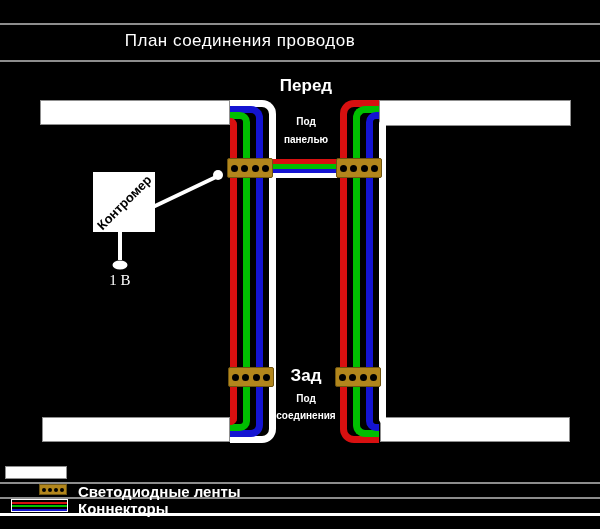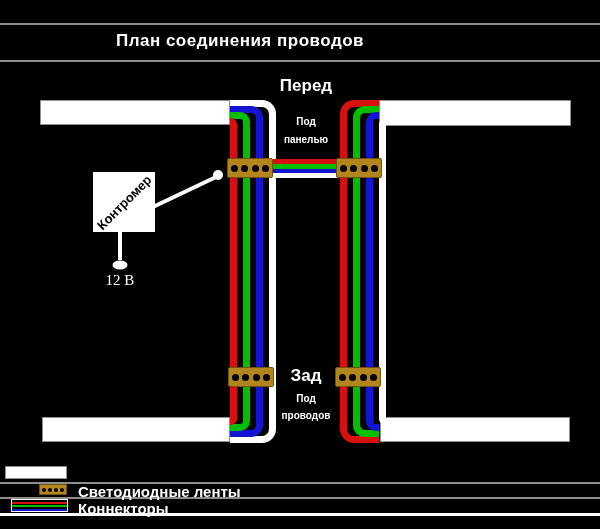--- a/index.html
+++ b/index.html
@@ -1,20 +1,20 @@
 <!DOCTYPE html>
 <html style="--bg: #000000; --text: #ffffff; --separator: #8d8d8d; --wire-red: #d81010; --wire-green: #00bf00; --wire-blue: #1414d2; --wire-white: #ffffff; --connector-gold: #b2861c; --connector-border: #6e5410; --strip-white: #ffffff; --strip-border: #8f8f8f; --controller-bg: #ffffff; --controller-text: #000000;"><head>
 <meta charset="utf-8">
 <style>
   html,body{margin:0;padding:0;background:#000;}
   .stage{position:relative;width:600px;height:529px;background:var(--bg,#000);overflow:hidden;
          font-family:"Liberation Sans",sans-serif;}
   .sep{position:absolute;left:0;width:600px;background:var(--separator,#8d8d8d);}
   .title{position:absolute;left:0;top:28px;width:480px;height:26px;line-height:26px;
-         text-align:center;color:var(--text,#fff);font-size:17px;font-weight:bold;letter-spacing:.5px;}
+         text-align:center;color:var(--text,#fff);font-size:17px;font-weight:normal;letter-spacing:.5px;}
   .strip{position:absolute;background:var(--strip-white,#fff);border:1px solid var(--strip-border,#8f8f8f);box-sizing:border-box;}
   .wire{position:absolute;box-sizing:border-box;background:transparent;border-style:solid;}
   
   .w-l-white{left:230px;top:100px;width:46px;height:343px;border-color:var(--wire-white);border-width:7px 7px 7px 0;border-radius:0 14px 14px 0;}
   .w-l-blue {left:230px;top:106px;width:33px;height:331px;border-color:var(--wire-blue);border-width:7px 7px 7px 0;border-radius:0 12px 12px 0;}
   .w-l-green{left:230px;top:112px;width:20px;height:319px;border-color:var(--wire-green);border-width:7px 7px 7px 0;border-radius:0 10px 10px 0;}
   .w-l-red  {left:230px;top:118px;width:7px;height:307px;border-color:var(--wire-red);border-width:7px 7px 7px 0;border-radius:0 7px 7px 0;}
   
   .w-r-red  {left:340px;top:100px;width:39px;height:343px;border-color:var(--wire-red);border-width:7px 0 7px 7px;border-radius:14px 0 0 14px;}
   .w-r-green{left:353px;top:106px;width:26px;height:331px;border-color:var(--wire-green);border-width:7px 0 7px 7px;border-radius:12px 0 0 12px;}
@@ -104,28 +104,28 @@
   <svg class="overlay" width="600" height="529" viewBox="0 0 600 529">
     <line x1="155" y1="206" x2="216" y2="177" stroke="#ffffff" stroke-width="4" stroke-linecap="round"></line>
     <circle cx="218" cy="175" r="5" fill="#ffffff"></circle>
     <line x1="120" y1="230" x2="120" y2="260" stroke="#ffffff" stroke-width="4"></line>
     <ellipse cx="120" cy="265" rx="7.5" ry="4.5" fill="#ffffff"></ellipse>
   </svg>
 
   <div class="controller">
     <span>Контромер</span>
   </div>
-  <div class="power-lbl">12 В</div>
+  <div class="power-lbl">1 В</div>
 
   <div class="lbl lbl-big" style="left:246px;top:76px;width:120px;">Перед</div>
   <div class="lbl lbl-sm" style="left:246px;top:116px;width:120px;">Под</div>
   <div class="lbl lbl-big" style="left:246px;top:366px;width:120px;">Зад</div>
   <div class="lbl lbl-sm" style="left:246px;top:134px;width:120px;">панелью</div>
   <div class="lbl lbl-sm" style="left:246px;top:393px;width:120px;">Под</div>
-  <div class="lbl lbl-sm" style="left:246px;top:410px;width:120px;">проводов</div>
+  <div class="lbl lbl-sm" style="left:246px;top:410px;width:120px;">соединения</div>
 
   <div class="sep" style="top:482px;height:1.5px;"></div>
   <div class="sep" style="top:497px;height:1.5px;"></div>
 
   <div class="sw-strip"></div>
   <div class="leg-lbl" style="top:464px;">Светодиодные ленты</div>
 
   <div class="sw-conn">
     <div class="dot"></div>
       <div class="dot"></div>

